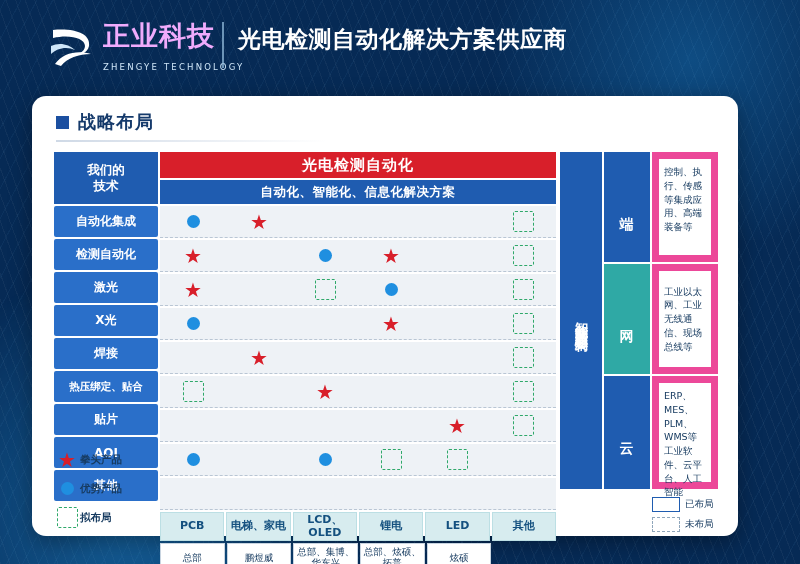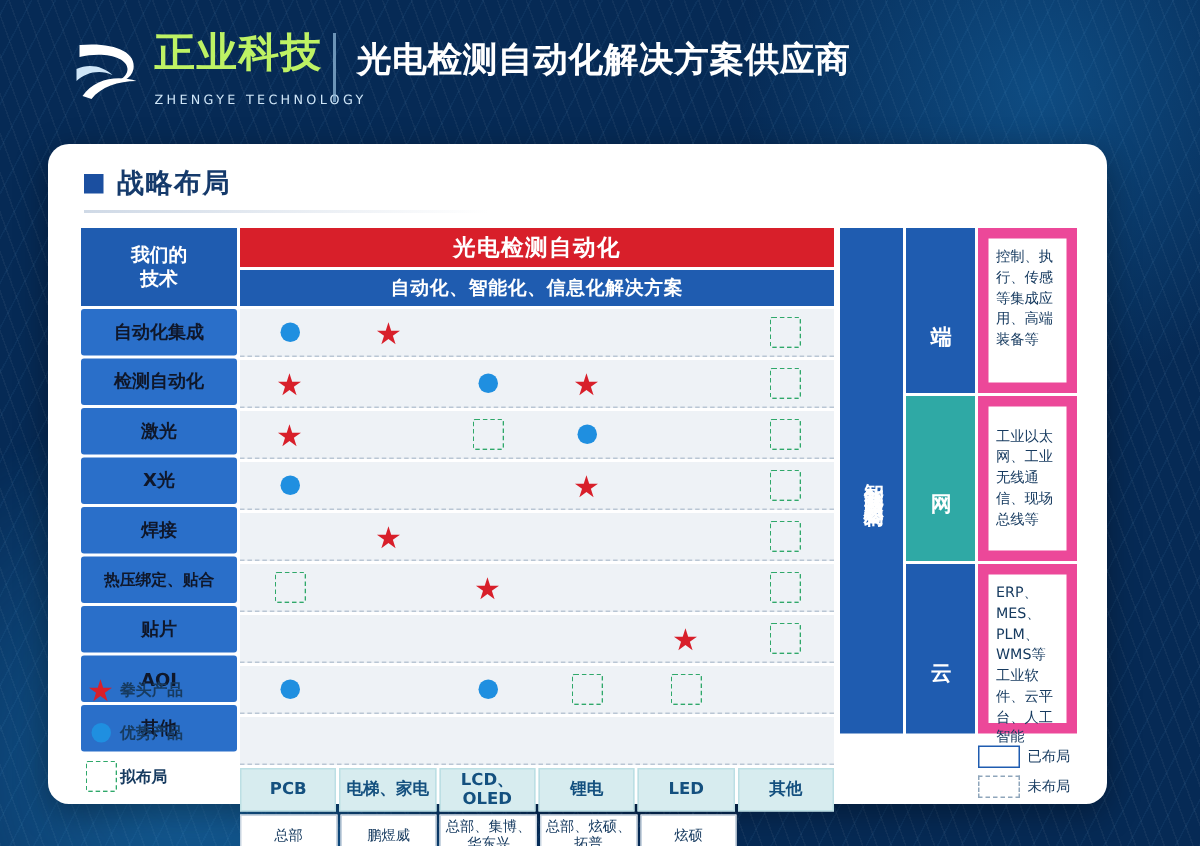--- a/index.html
+++ b/index.html
@@ -34,21 +34,21 @@
     background:radial-gradient(circle at 60% 40%, rgba(30,140,215,.35), rgba(10,60,120,0) 65%);
   }
 
   
   .header{position:absolute;left:0;top:0;width:800px;height:88px;}
   .logo-wrap{position:absolute;left:45px;top:22px;display:flex;align-items:center;}
   .logo-mark{
     width:52px;height:46px;position:relative;margin-right:6px;
   }
   .logo-cn{
-    font-size:27px;font-weight:bold;color:#bef264;letter-spacing:1px;
+    font-size:27px;font-weight:bold;color:#f0abfc;letter-spacing:1px;
     font-family:"DejaVu Sans","Liberation Sans",sans-serif;line-height:1;
   }
   .logo-en{
     font-size:8.5px;color:#cfe6f8;letter-spacing:2.2px;margin-top:13px;
   }
   .logo-divider{
     position:absolute;left:222px;top:22px;width:2px;height:46px;background:#8fb8d8;opacity:.75;
   }
   .slogan{position:absolute;left:238px;top:24px;}
   .slogan-cn{font-size:23px;color:#ffffff;font-weight:bold;letter-spacing:.5px;}
@@ -67,21 +67,21 @@
 
   
   .matrix{position:absolute;left:22px;top:56px;width:664px;height:368px;}
 
   .m-left{position:absolute;left:0;top:0;width:104px;}
   .tech-head{
     width:104px;height:52px;background:#1f5cb0;color:#fff;display:flex;align-items:center;justify-content:center;
     flex-direction:column;font-size:12.5px;font-weight:bold;line-height:1.25;
   }
   .row-label{
-    width:104px;height:31px;margin-top:2px;background:#2a6fc9;color:#0f172a;
+    width:104px;height:31px;margin-top:2px;background:#2a6fc9;color:#ffffff;
     display:flex;align-items:center;justify-content:center;font-size:12px;font-weight:bold;
     border-radius:2px;
   }
 
   
   .m-grid{position:absolute;left:106px;top:0;width:396px;}
   .grid-head1{
     height:26px;background:#d81f2a;color:#fff;display:flex;align-items:center;justify-content:center;
     font-size:15px;font-weight:bold;letter-spacing:1px;
   }

